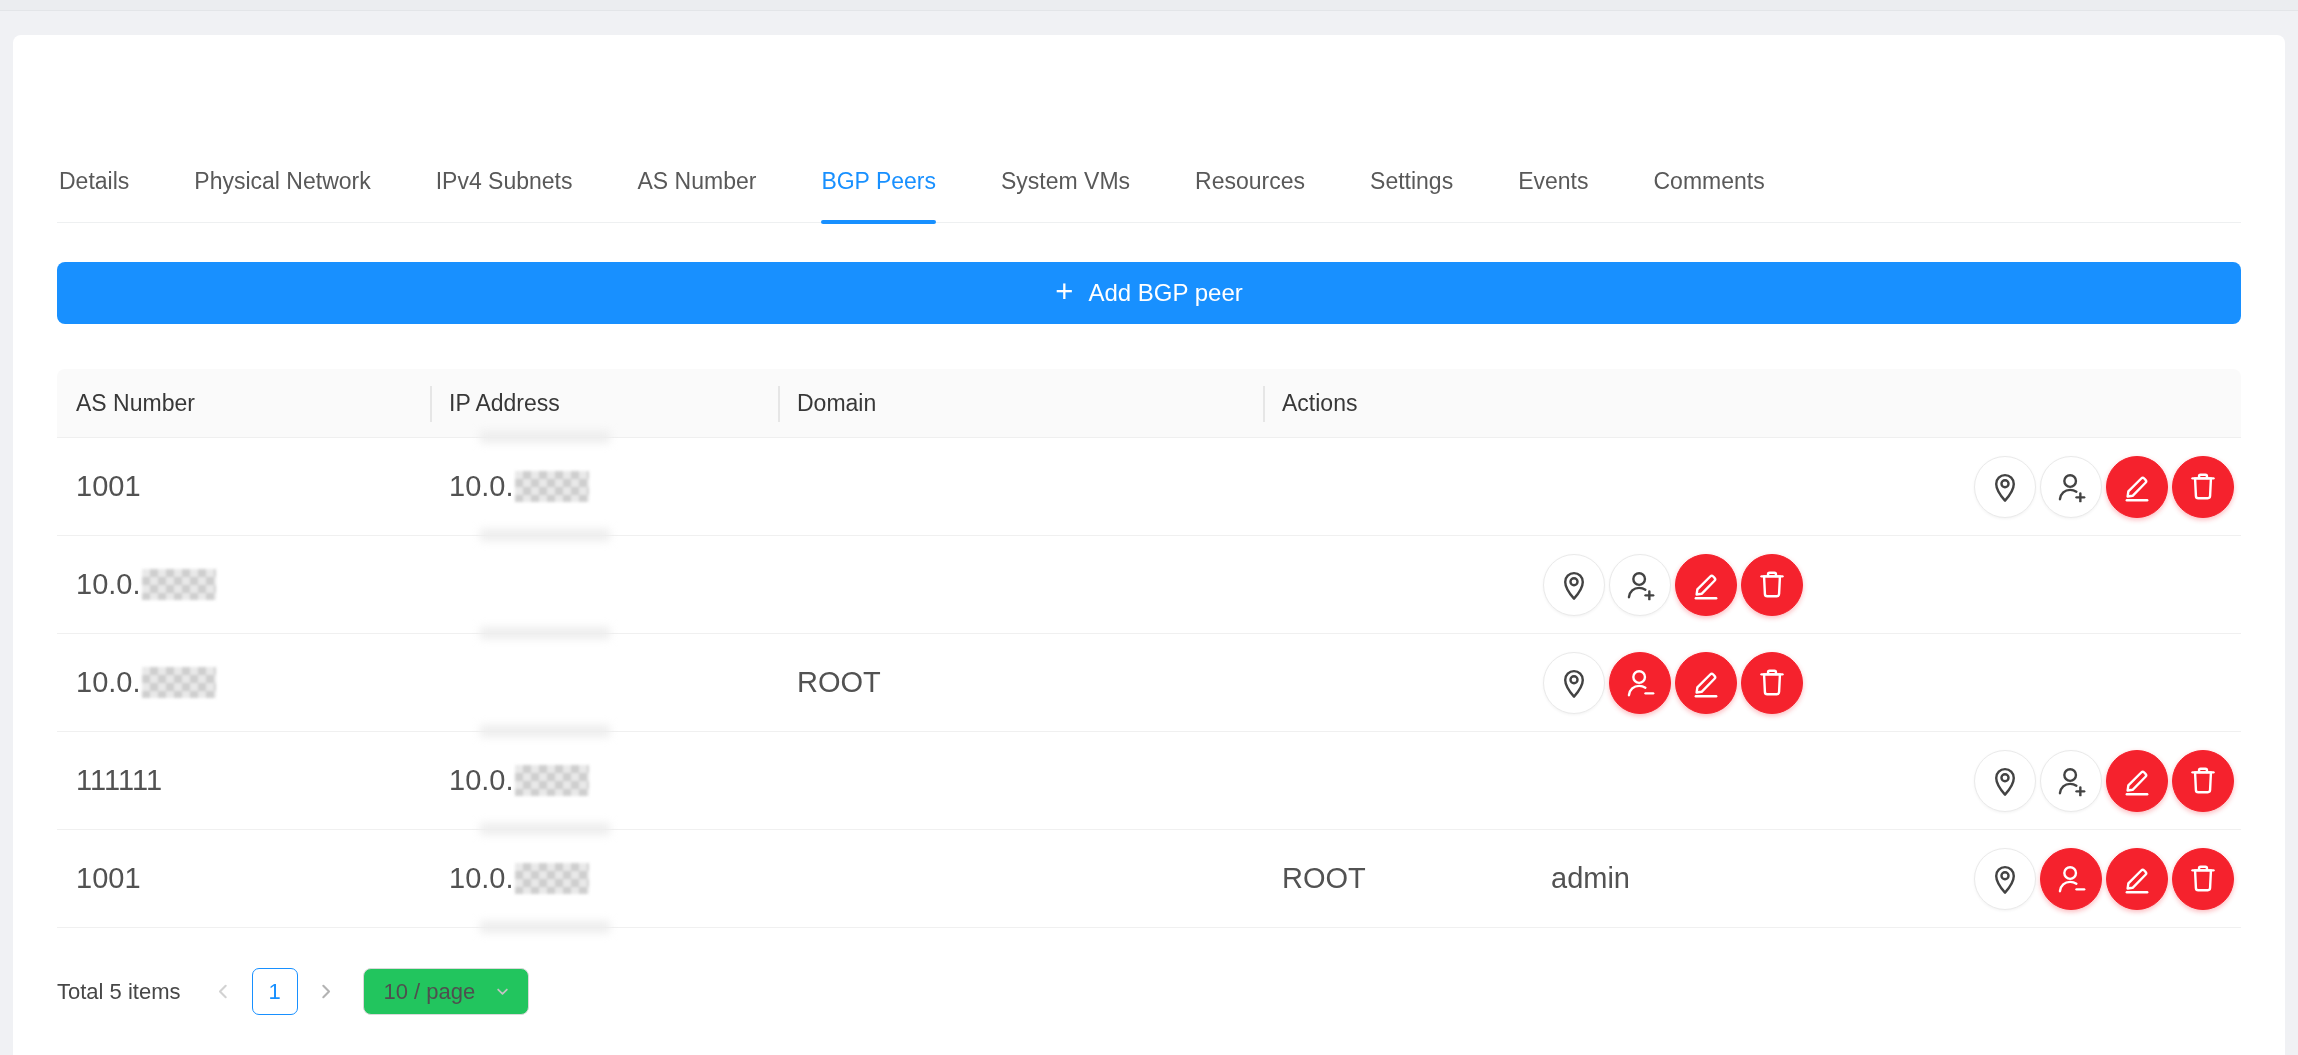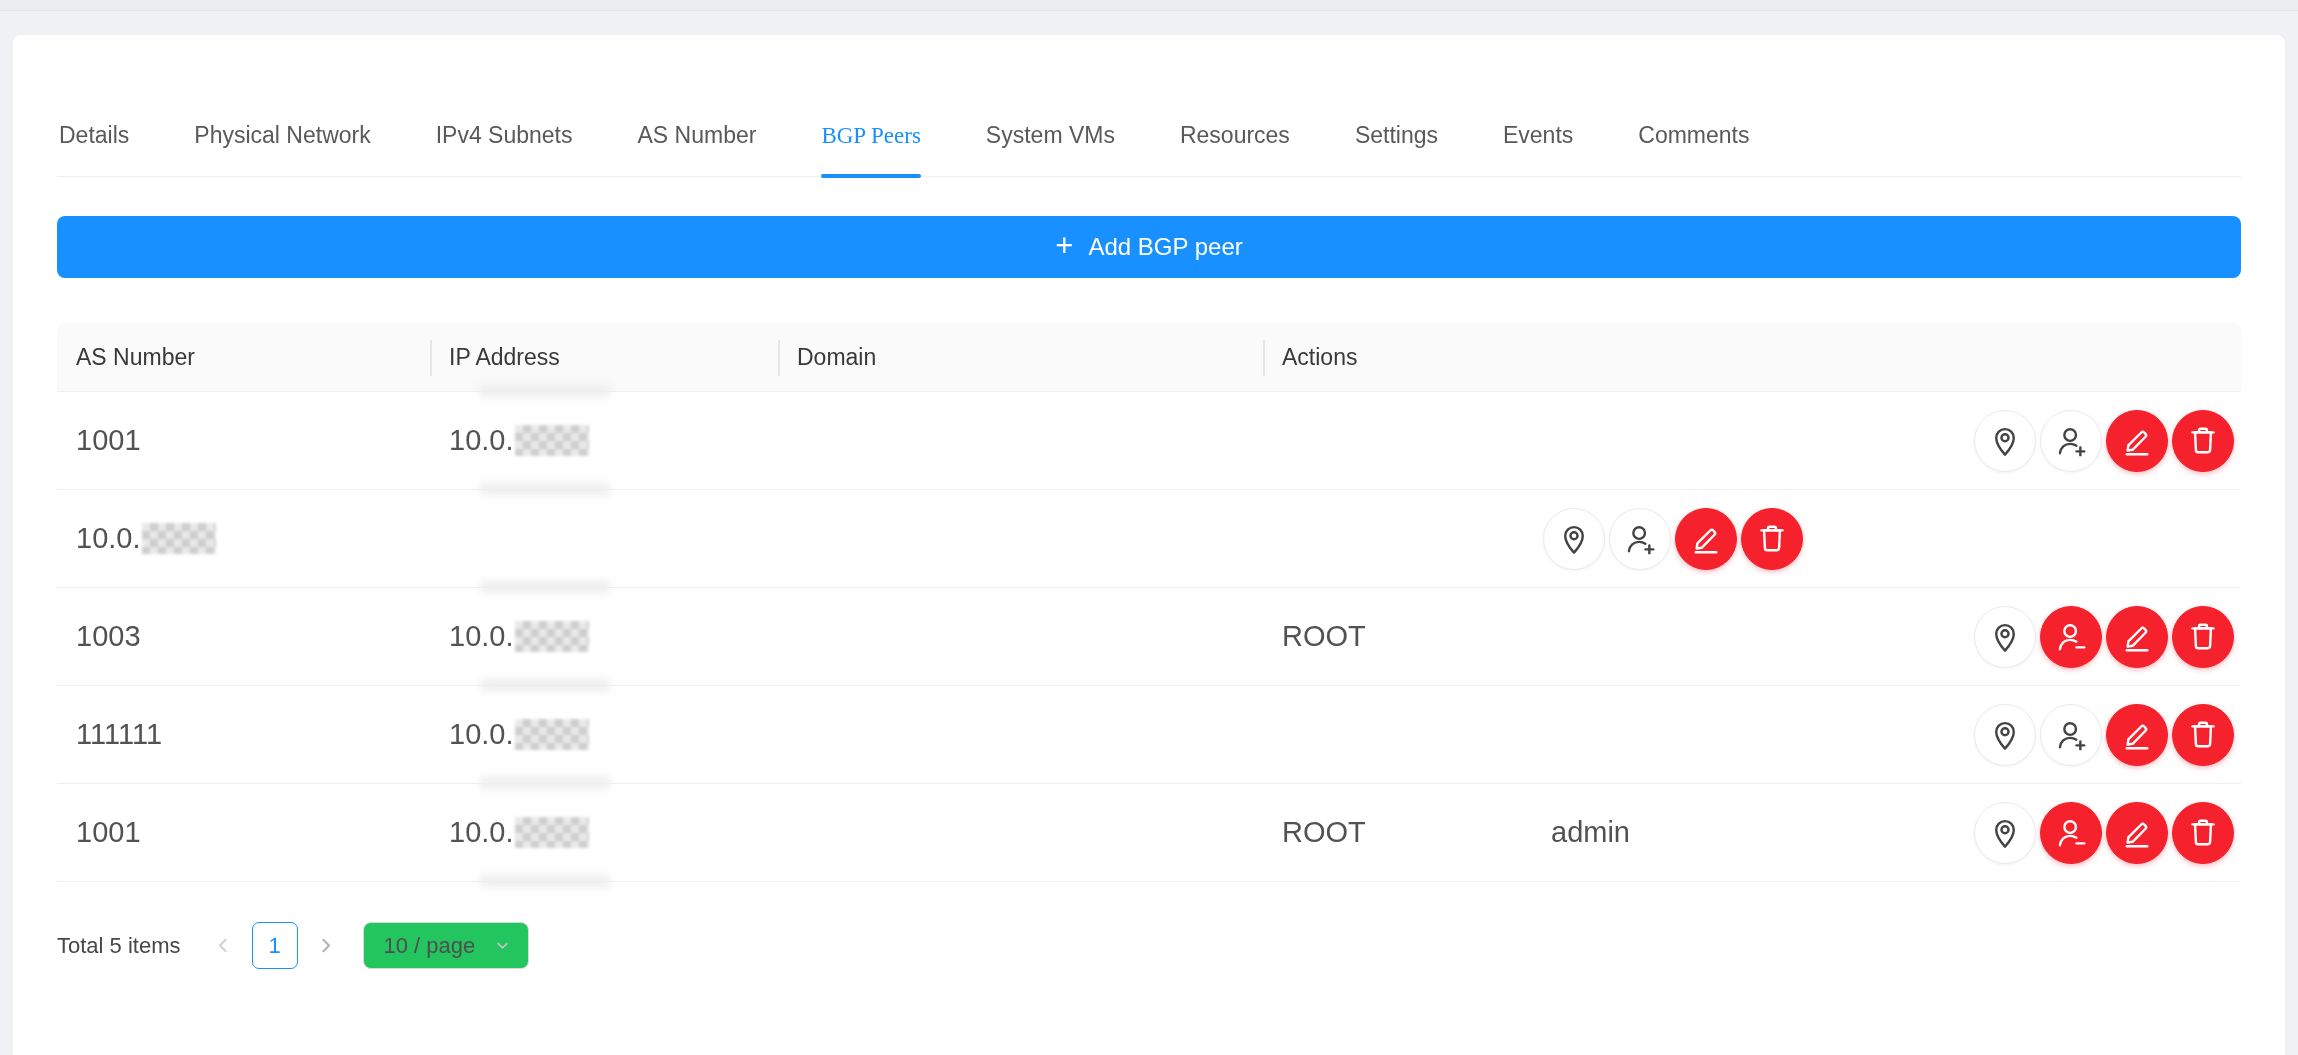--- a/index.html
+++ b/index.html
@@ -17,27 +17,27 @@
   }
   .card{
     position:absolute; left:13px; right:13px; top:35px; height:1020px;
     background:#ffffff; border-radius:8px 8px 0 0;
     padding:0 44px;
   }
 
   
   .tabs{
     display:flex; align-items:flex-end; height:142px;
-    border-bottom:1.5px solid #eef0f1; padding-left:2px;
+    border-bottom:1.5px solid #eef0f1; padding-left:2px;margin-top:46px;
   }
   .tab{
     margin-right:65px; padding-bottom:27px; position:relative;
     font-size:23px; color:#595959; cursor:pointer; white-space:nowrap;
   }
-  .tab[data-active="true"]{ color:var(--accent);font-family:Liberation Serif, serif; }
+  .tab[data-active="true"]{ color:var(--accent); }
   .tab[data-active="true"]::after{
     content:""; position:absolute; left:0; right:0; bottom:-1.5px;
     height:4px; background:var(--accent); border-radius:2px;
   }
 
   
   .add-btn{
     margin-top:39px; width:100%; height:62px; border:none; cursor:pointer;
     background:var(--accent); color:#fff; border-radius:8px;
     font-family:inherit; font-size:24px;
@@ -223,21 +223,20 @@
           <path d="M9.2 5.6V4.5a1.1 1.1 0 0 1 1.1-1.1h3.4a1.1 1.1 0 0 1 1.1 1.1v1.1"></path>
           <line x1="4.6" y1="5.9" x2="19.4" y2="5.9"></line>
           <path d="M6.4 5.9h11.2l-.6 12.5a1.6 1.6 0 0 1-1.6 1.5H8.6a1.6 1.6 0 0 1-1.6-1.5z"></path>
         </svg>
       </button>
     </div>
     <div class="smudge"></div>
   </div>
 
   <div class="trow">
-    <div class="td">1003</div>
     <div class="td">
       <span>10.0.</span>
             <span class="redacted"></span>
     </div>
     <div class="td"></div>
     <div class="td">ROOT</div>
     <div class="td"></div>
     <div class="td td-actions">
       <button class="circle">
         <svg viewBox="0 0 24 24" width="34" height="34" fill="none" stroke="currentColor" stroke-width="1.7" stroke-linecap="round" stroke-linejoin="round">

